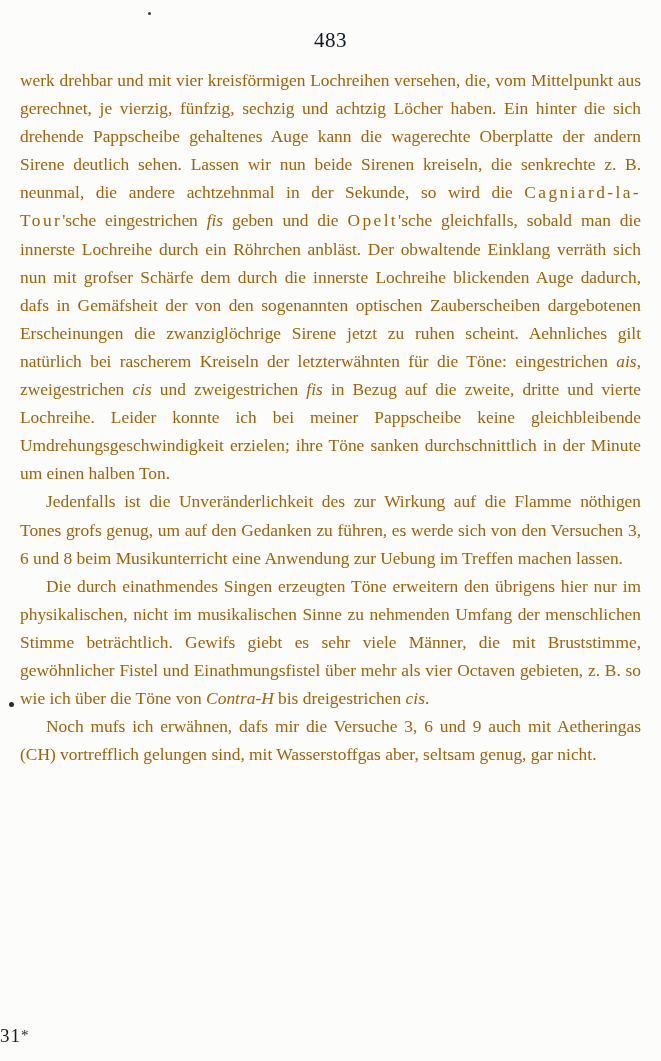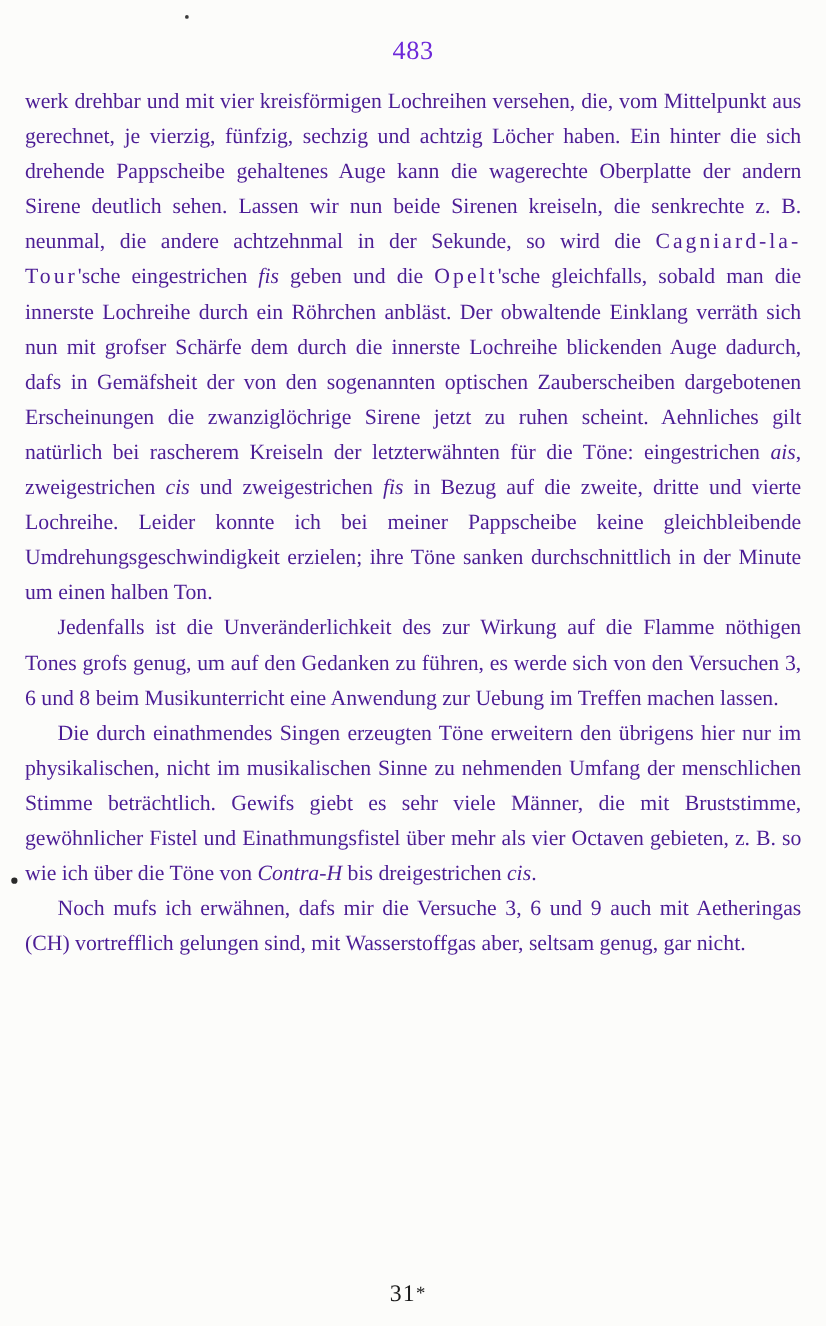--- a/index.html
+++ b/index.html
@@ -32,47 +32,46 @@
   .speck-top { left: 148px; top: 12px; }
   .speck-margin { left: 9px; top: 702px; width: 5px; height: 5px; background:#2a2a2a; }
   .folio {
     position: absolute;
     top: 28px;
     left: 0;
     width: 661px;
     text-align: center;
     font-size: 21px;
     letter-spacing: 0.5px;
-    color: #6d28d9;
+    color: #0f172a;
   }
   .body-text {
     position: absolute;
     top: 66px;
     left: 20px;
     width: 621px;
     font-size: 17.4px;
     line-height: 28.1px;
     text-align: justify;
-    color: #4c1d95;
+    color: #a16207;
   }
   .body-text p {
     margin: 0;
     text-indent: 0;
   }
   .body-text p.indent {
     text-indent: 26px;
   }
   .sp { letter-spacing: 2.4px; }
   .it { font-style: italic; }
   .pagenum-bottom {
     position: absolute;
     bottom: 14px;
     left: 0;
     width: 661px;
-    text-align: center;
     font-size: 19px;
     letter-spacing: 1px;
     padding-right: 8px;
     box-sizing: border-box;
   }
   .pagenum-bottom .star { font-size: 15px; vertical-align: 2px; }
 </style>
 </head>
 <body>
 

